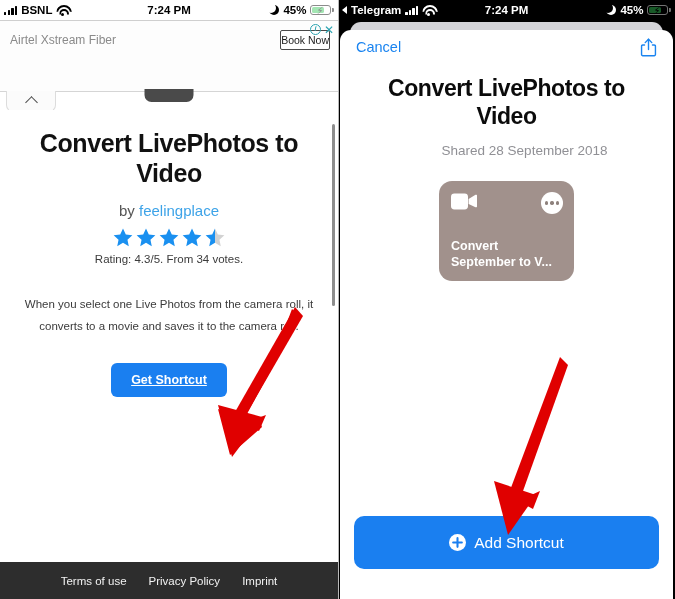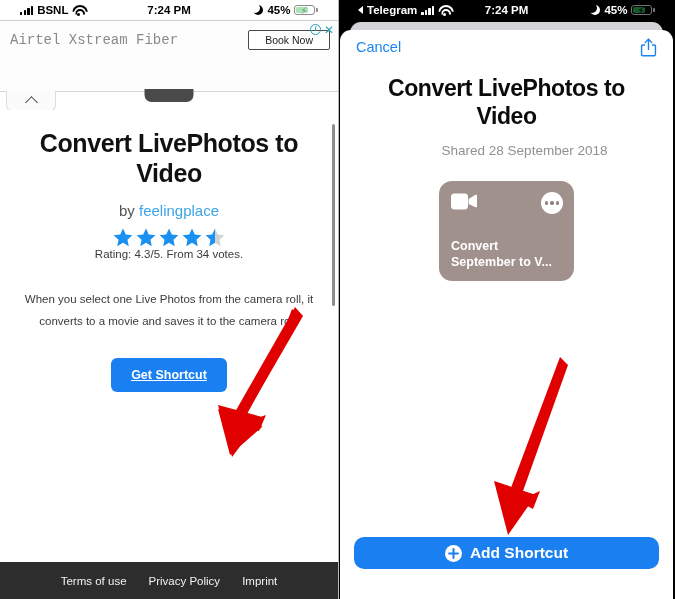--- a/index.html
+++ b/index.html
@@ -18,21 +18,21 @@
     background:#ffffff;
     overflow:hidden;
     box-sizing:border-box;
   }
 
   .statusbar{
     height:20px;width:100%;
     display:flex;align-items:center;
     font-size:11.5px;font-weight:bold;
     box-sizing:border-box;
-    padding:0 20px;
+    padding:0 4px;
     position:relative;
   }
   .sb-light{background:#ffffff;color:#000000;}
   .sb-dark{background:#000000;color:#ffffff;}
   .sb-left{display:flex;align-items:center;gap:4px;}
   .sb-center{position:absolute;left:0;right:0;text-align:center;font-size:11.5px;font-weight:bold;pointer-events:none;}
   .sb-right{margin-left:auto;display:flex;align-items:center;gap:4px;position:relative;z-index:2;}
 
   .bars{display:inline-flex;align-items:flex-end;gap:1.2px;height:10px;}
   .bars i{display:block;width:2.4px;background:currentColor;border-radius:.5px;}
@@ -116,23 +116,23 @@
   .ad-logo .t1{font-size:4.5px;color:#e01b24;font-weight:bold;letter-spacing:.2px;}
   .ad-logo .t2{font-size:10px;font-weight:bold;color:#3a3a3a;letter-spacing:-.3px;}
   .ad-logo .t3{font-size:4px;color:#e01b24;letter-spacing:.4px;}
   .ad-body{flex:1;min-width:0;}
   .ad-head{
     font-size:11.5px;font-weight:bold;color:#202020;background:#e8e8e8;
     display:inline-block;padding:0 2px;line-height:14px;
   }
   .ad-desc{font-size:9.3px;color:#3c3c3c;line-height:11.5px;margin-top:1px;}
   .ad-bottom{display:flex;align-items:center;justify-content:space-between;margin-top:3px;padding-left:2px;}
-  .ad-adv{font-size:14px;color:#8a8a8a;font-family:Liberation Mono, monospace;}
+  .ad-adv{font-size:12px;color:#8a8a8a;}
   .ad-cta{
-    border:1px solid #4a4a4a;border-radius:2px;padding:3px 16px;
+    border:1px solid #4a4a4a;border-radius:2px;padding:3px 0;
     font-size:10.5px;color:#1b1b1b;background:#fff;
   }
   .ad-ctrls{position:absolute;top:3px;right:4px;display:flex;align-items:center;gap:3px;}
   .ad-info{
     width:9px;height:9px;border:1.1px solid #2aa3b0;border-radius:50%;
     color:#2aa3b0;font-size:7px;line-height:8px;text-align:center;font-style:italic;font-weight:bold;
   }
   .ad-close{color:#2aa3b0;font-size:12px;line-height:10px;}
 
   
@@ -163,21 +163,21 @@
     overflow:hidden;
   }
   .pg-title{
     font-size:25px;font-weight:bold;color:#111;line-height:30px;
     margin:18px 0 0 0;letter-spacing:-.4px;
   }
   .pg-by{font-size:15px;color:#555;margin-top:14px;}
   .pg-by a{color:#3da3e8;text-decoration:none;}
   .stars{margin-top:8px;display:flex;justify-content:center;gap:1px;}
   .star{width:22px;height:21px;}
-  .pg-rating{font-size:11.5px;color:#3b3b3b;}
+  .pg-rating{font-size:11.5px;color:#3b3b3b;margin-top:5px;}
   .pg-desc{
     font-size:11.5px;color:#3b3b3b;line-height:22px;margin-top:28px;
     padding:0 8px;
   }
   .btn-get{
     display:inline-block;margin-top:26px;
     background:#1a7ff0;color:#fff;font-size:12.5px;font-weight:bold;
     padding:10px 20px;border-radius:6px;
   }
   .pg-report{display:block;margin-top:20px;font-size:10px;color:#68b4ee;text-decoration:none;}
@@ -226,23 +226,23 @@
     position:absolute;right:11px;top:11px;width:22px;height:22px;border-radius:50%;
     background:#ffffff;display:flex;align-items:center;justify-content:center;gap:2.2px;
   }
   .sc-more i{width:3.4px;height:3.4px;border-radius:50%;background:#8e817c;display:block;}
   .sc-label{
     position:absolute;left:12px;right:10px;bottom:11px;
     color:#ffffff;font-size:12.5px;font-weight:bold;line-height:15.5px;
   }
   .sheet-spacer{flex:1;}
   .btn-add{
-    margin:0 14px 30px 14px;height:32px;background:#1a7ff0;border-radius:10px;
+    margin:0 14px 30px 14px;height:53px;background:#1a7ff0;border-radius:10px;
     display:flex;align-items:center;justify-content:center;gap:8px;
-    color:#ffffff;font-size:15.5px;font-weight:bold;
+    color:#ffffff;font-size:15.5px;font-weight:normal;
   }
   .plus-ico{width:17px;height:17px;}
 
   
   .arrow{position:absolute;pointer-events:none;}
   .divider{
     position:absolute;left:338px;top:0;width:1px;height:599px;background:#b9b9b9;z-index:20;
   }
 </style>
 </head>

